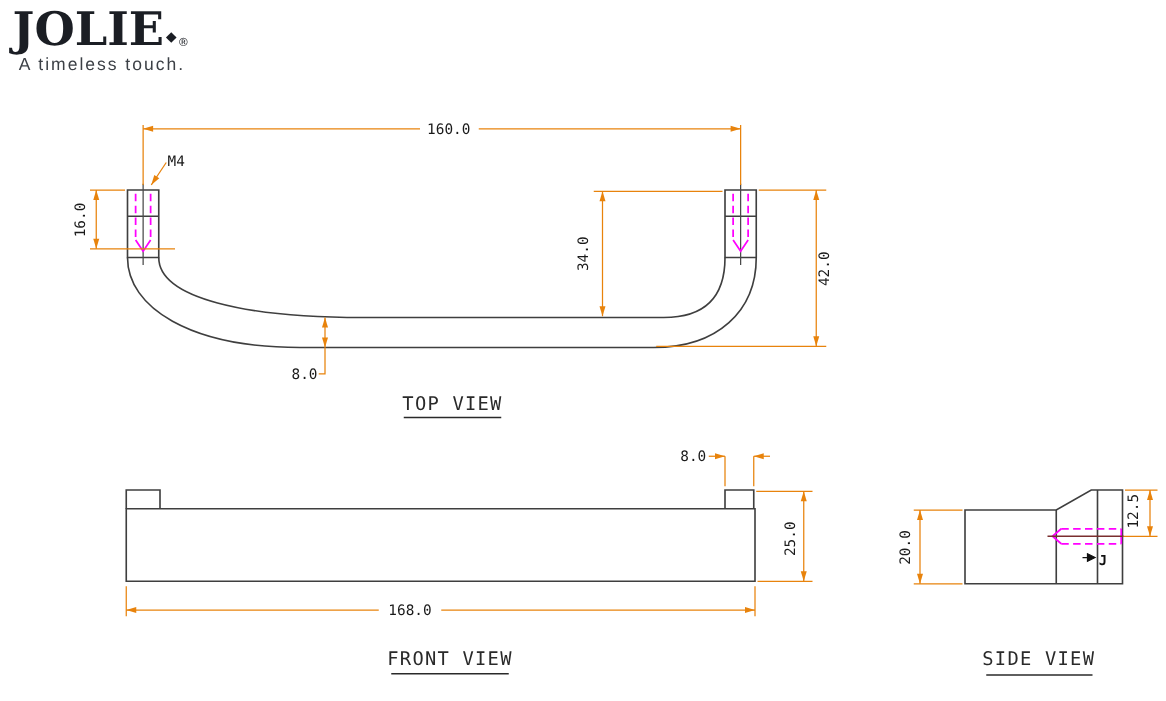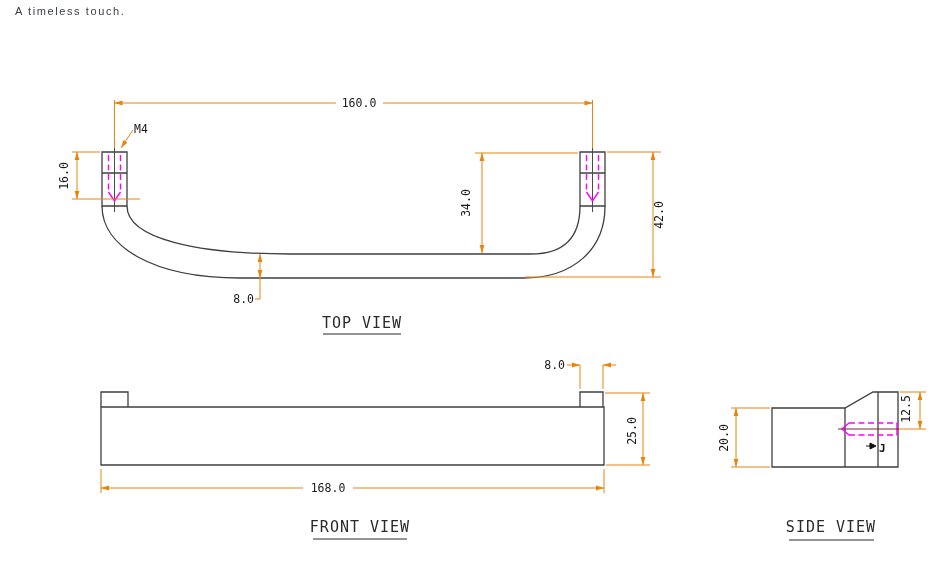--- a/index.html
+++ b/index.html
@@ -6,21 +6,21 @@
   .canvas{position:relative;width:933px;height:561px;background:#ffffff;overflow:hidden;
           font-family:"Liberation Sans", sans-serif;}
   
   .logo{position:absolute;left:10px;top:4px;}
   .logo-row{display:flex;align-items:flex-end;}
   .logo-name{font-family:"DejaVu Serif", serif;font-weight:700;font-size:37px;line-height:38px;
              color:#1b1e24;letter-spacing:0px;}
   .logo-dot{display:inline-block;width:6px;height:6px;background:#1b1e24;transform:rotate(45deg);
             margin:0 2px 9px 3px;}
   .logo-reg{font-size:9px;color:#1b1e24;margin-bottom:2px;font-family:"DejaVu Sans", sans-serif;}
-  .logo-tagline{font-size:11px;letter-spacing:1.6px;color:#3c4046;margin:1px 0 0 5px;
+  .logo-tagline{font-size:14px;letter-spacing:1.6px;color:#3c4046;margin:1px 0 0 5px;
                 font-family:"Liberation Sans", sans-serif;}
   
   svg{position:absolute;left:0;top:0;}
   .geo{stroke:#3f3f3f;stroke-width:1.3;fill:none;}
   .geo-thin{stroke:#4a4a4a;stroke-width:1;fill:none;}
   .dim{stroke:#e8830c;stroke-width:1;fill:none;}
   .thread{stroke:#ff00ff;stroke-width:1.4;fill:none;stroke-dasharray:6 3.5;}
   .thread-solid{stroke:#ff00ff;stroke-width:1.4;fill:none;}
   .cline{stroke:#7a2e2e;stroke-width:1.2;fill:none;}
   .dimtext{font-family:"DejaVu Sans Mono", monospace;font-size:11.5px;fill:#1a1a1a;}
@@ -28,20 +28,25 @@
   .mask{fill:#ffffff;}
   .underline{stroke:#2a2a2a;stroke-width:1.2;}
   .jmark{font-family:"DejaVu Sans Mono", monospace;font-size:11px;fill:#111;font-weight:bold;}
 </style>
 </head>
 <body>
 
 <div class="canvas">
 
   <div class="logo">
+    <div class="logo-row">
+      <span class="logo-name">JOLIE</span>
+      <span class="logo-dot"></span>
+      <span class="logo-reg">®</span>
+    </div>
     <div class="logo-tagline">A timeless touch.</div>
   </div>
 
   <svg width="933" height="561" viewBox="0 0 933 561">
     <defs>
       <marker id="ar" viewBox="0 0 10 10" refX="10" refY="5" markerWidth="11" markerHeight="8" orient="auto-start-reverse" markerUnits="userSpaceOnUse">
         <path d="M0,2 L10,5 L0,8 Z" fill="#e8830c"></path>
       </marker>
     </defs>
 

